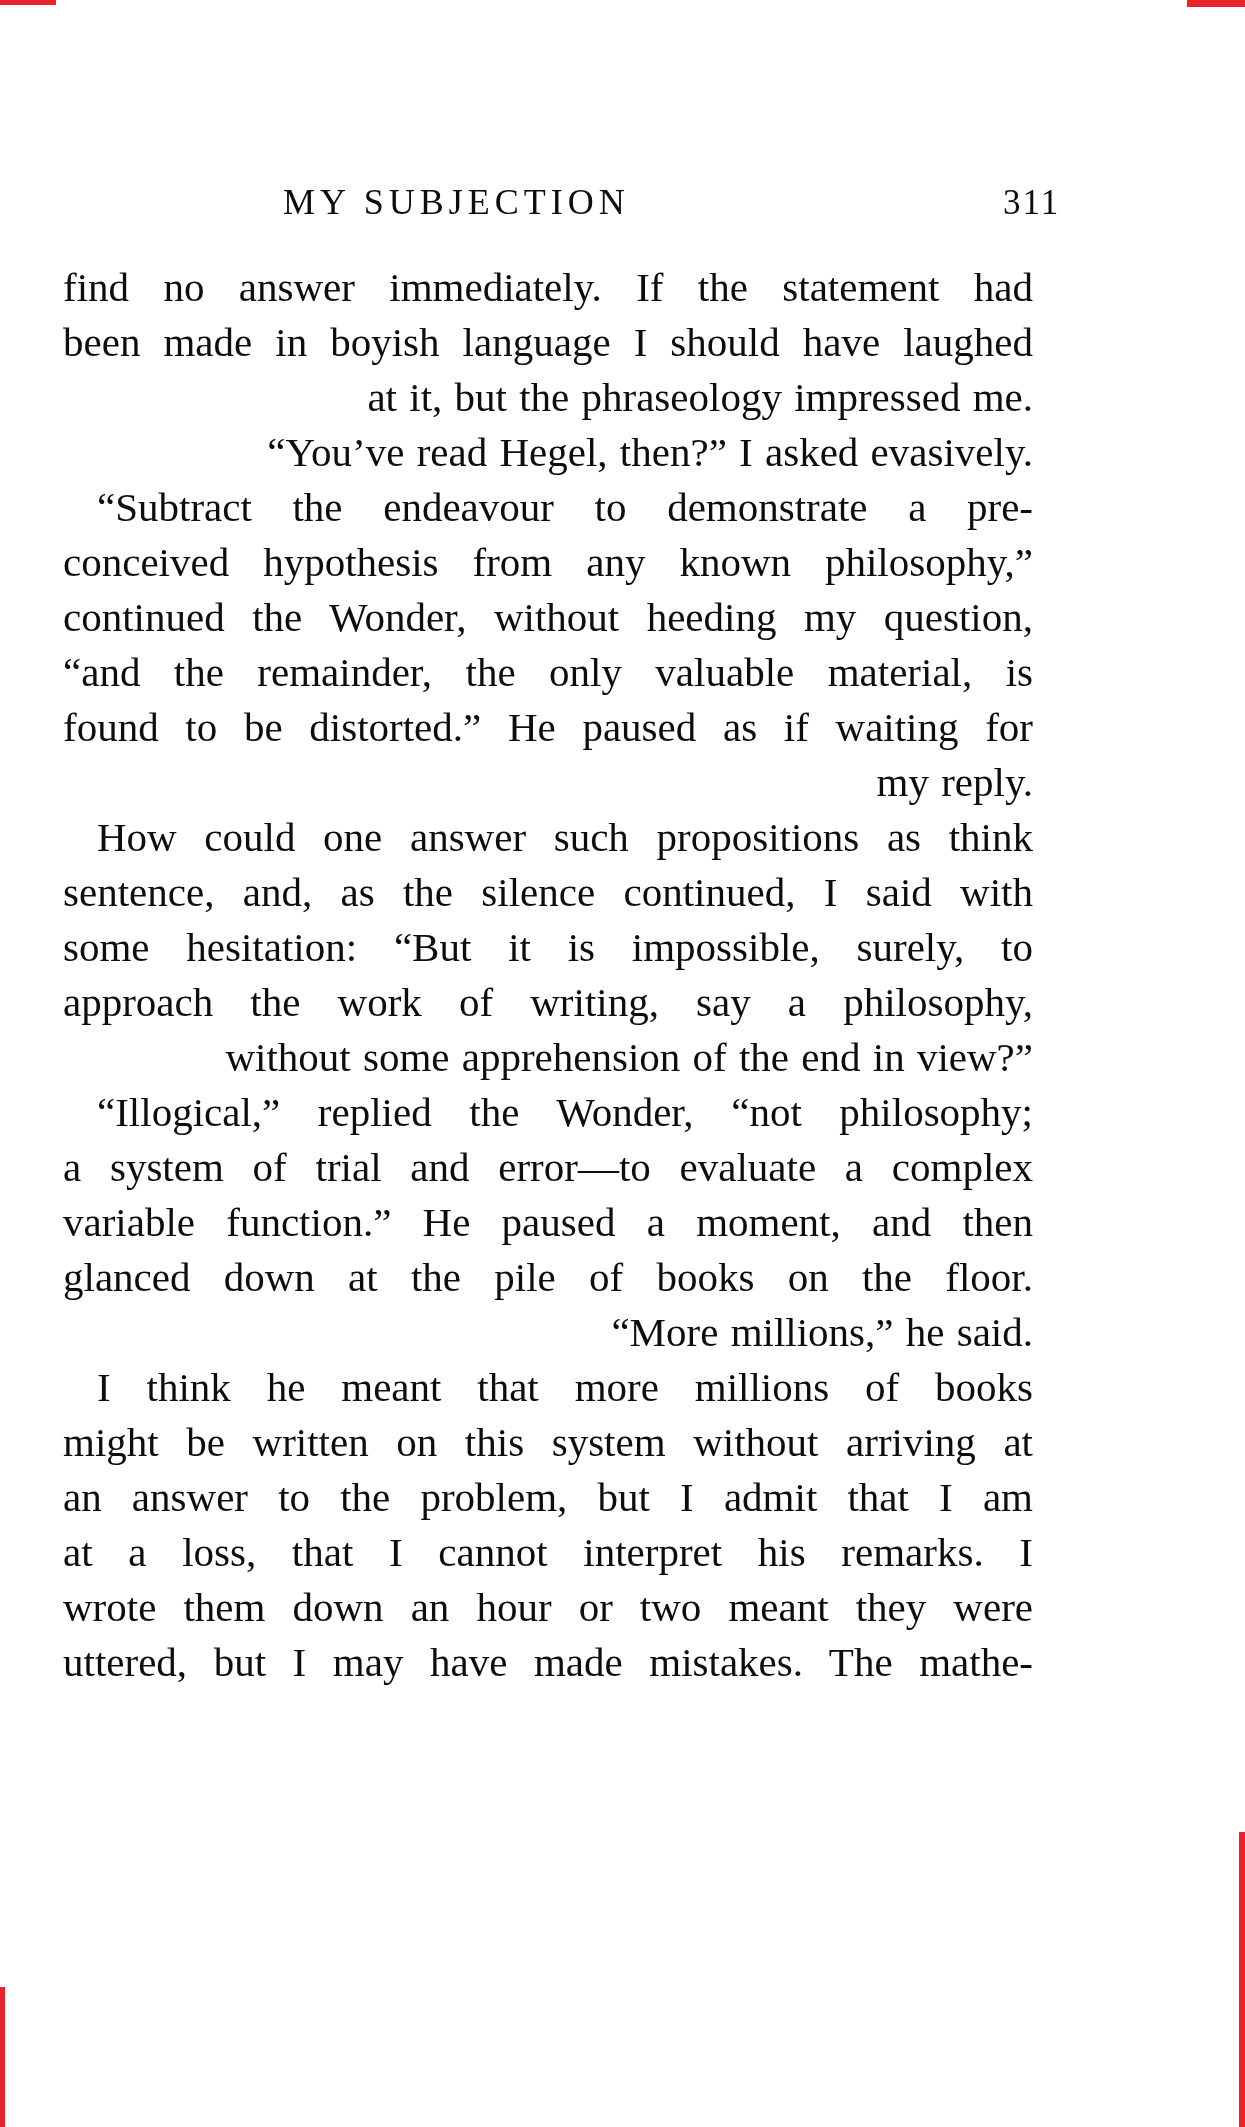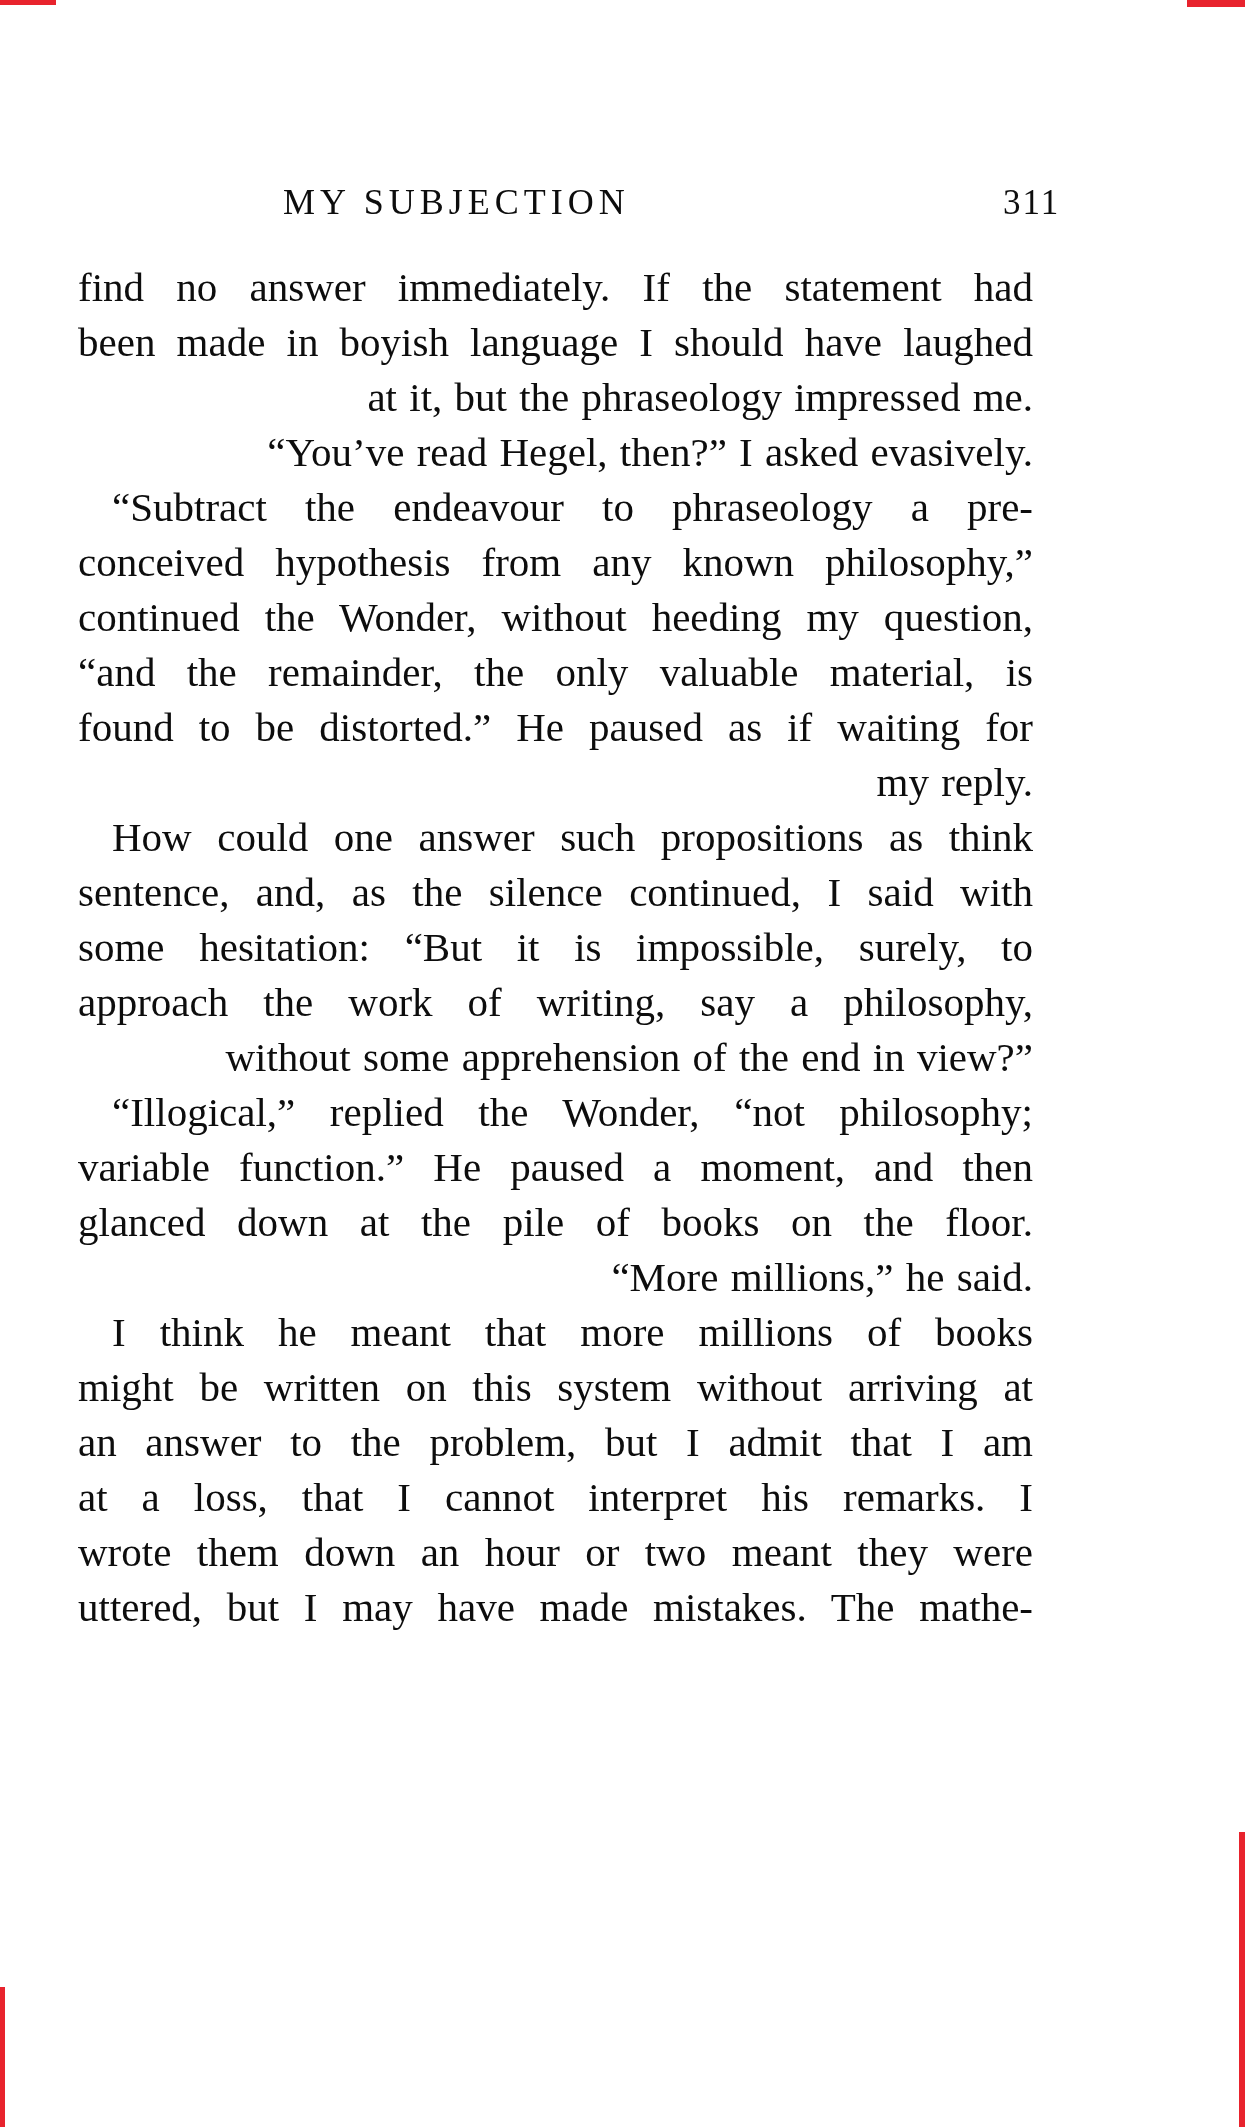--- a/index.html
+++ b/index.html
@@ -52,21 +52,20 @@
     font-size: 41px;
     line-height: 55px;
     height: 55px;
     text-align: right;
     word-spacing: 2px;
     white-space: normal;
   }
   .line.just {
     text-align: justify;
     text-align-last: justify;
-    margin-left: 15px;
   }
   .line.indent {
     text-indent: 34px;
   }
   .scan-mark {
     position: absolute;
     background: #e8232d;
   }
   .mark-top-left    { left: 0; top: 0; width: 56px; height: 5px; }
   .mark-top-right   { right: 0; top: 0; width: 58px; height: 7px; }
@@ -81,32 +80,33 @@
   <div class="running-head">
     <div class="head-title">MY SUBJECTION</div>
     <div class="head-pagenum">311</div>
   </div>
 
   <div class="body-text">
       <div class="line just">find no answer immediately.  If the statement had</div>
       <div class="line just">been made in boyish language I should have laughed</div>
       <div class="line">at it, but the phraseology impressed me.</div>
       <div class="line indent">“You’ve read Hegel, then?” I asked evasively.</div>
-      <div class="line indent just">“Subtract the endeavour to phraseology a pre-</div>
+      <div class="line indent just">“Subtract the endeavour to demonstrate a pre-</div>
       <div class="line just">conceived hypothesis from any known philosophy,”</div>
       <div class="line just">continued the Wonder, without heeding my question,</div>
       <div class="line just">“and the remainder, the only valuable material, is</div>
       <div class="line just">found to be distorted.”  He paused as if waiting for</div>
       <div class="line">my reply.</div>
       <div class="line indent just">How could one answer such propositions as think</div>
       <div class="line just">sentence, and, as the silence continued, I said with</div>
       <div class="line just">some hesitation: “But it is impossible, surely, to</div>
       <div class="line just">approach the work of writing, say a philosophy,</div>
       <div class="line">without some apprehension of the end in view?”</div>
       <div class="line indent just">“Illogical,” replied the Wonder, “not philosophy;</div>
+      <div class="line just">a system of trial and error—to evaluate a complex</div>
       <div class="line just">variable function.”  He paused a moment, and then</div>
       <div class="line just">glanced down at the pile of books on the floor.</div>
       <div class="line">“More millions,” he said.</div>
       <div class="line indent just">I think he meant that more millions of books</div>
       <div class="line just">might be written on this system without arriving at</div>
       <div class="line just">an answer to the problem, but I admit that I am</div>
       <div class="line just">at a loss, that I cannot interpret his remarks.  I</div>
       <div class="line just">wrote them down an hour or two meant they were</div>
       <div class="line just">uttered, but I may have made mistakes.  The mathe-</div>
     </div>

